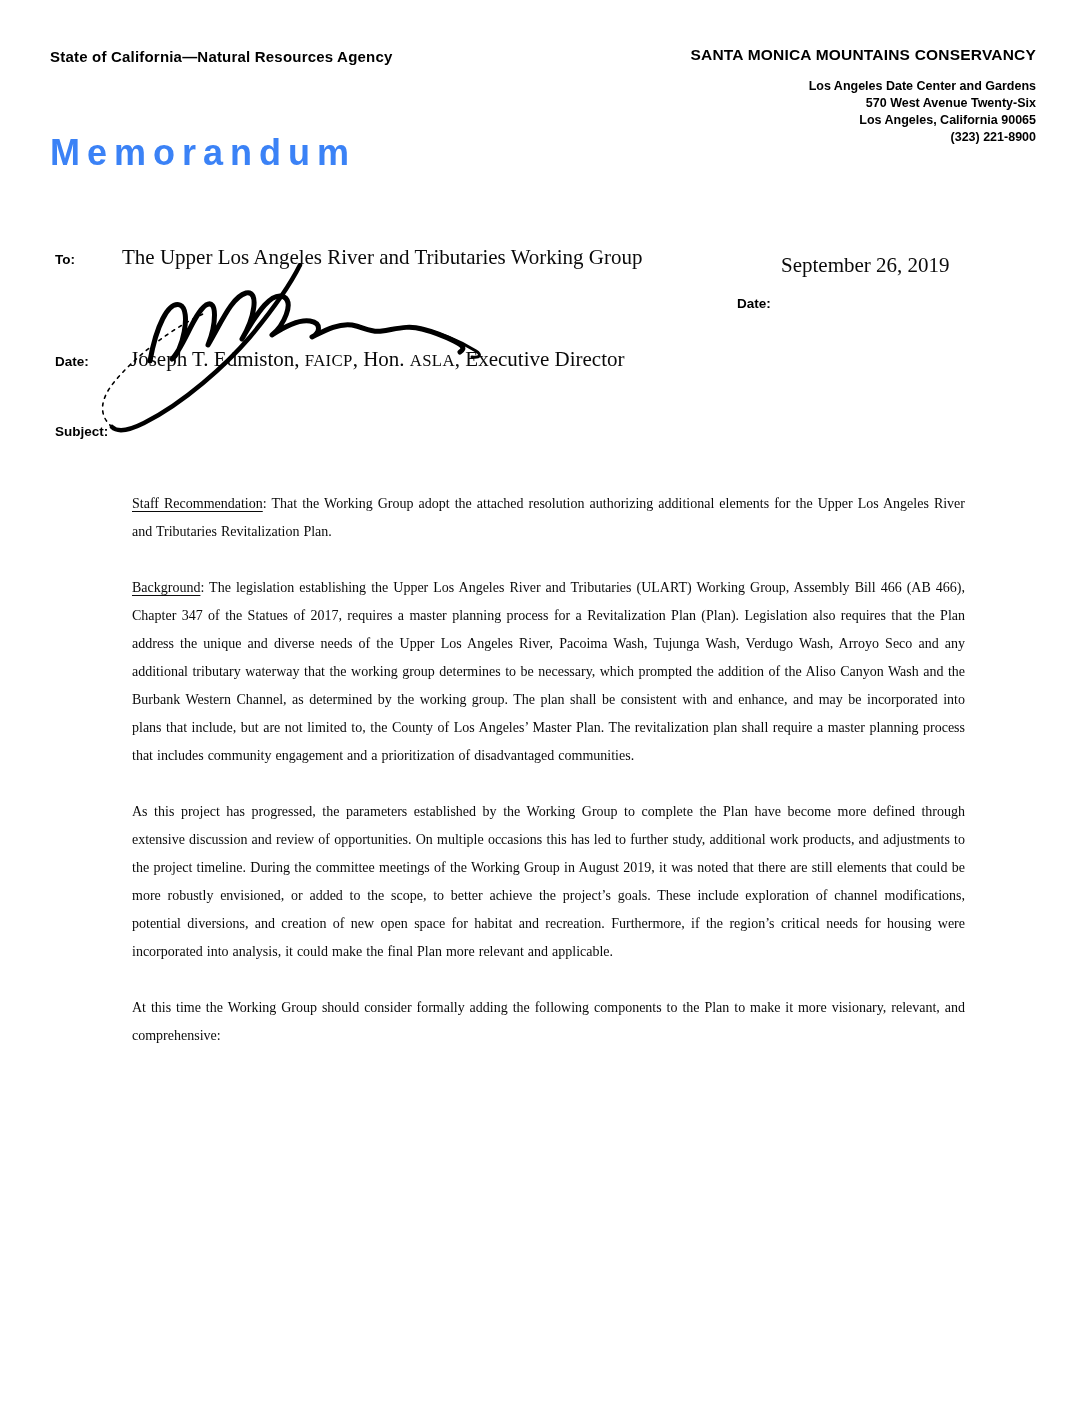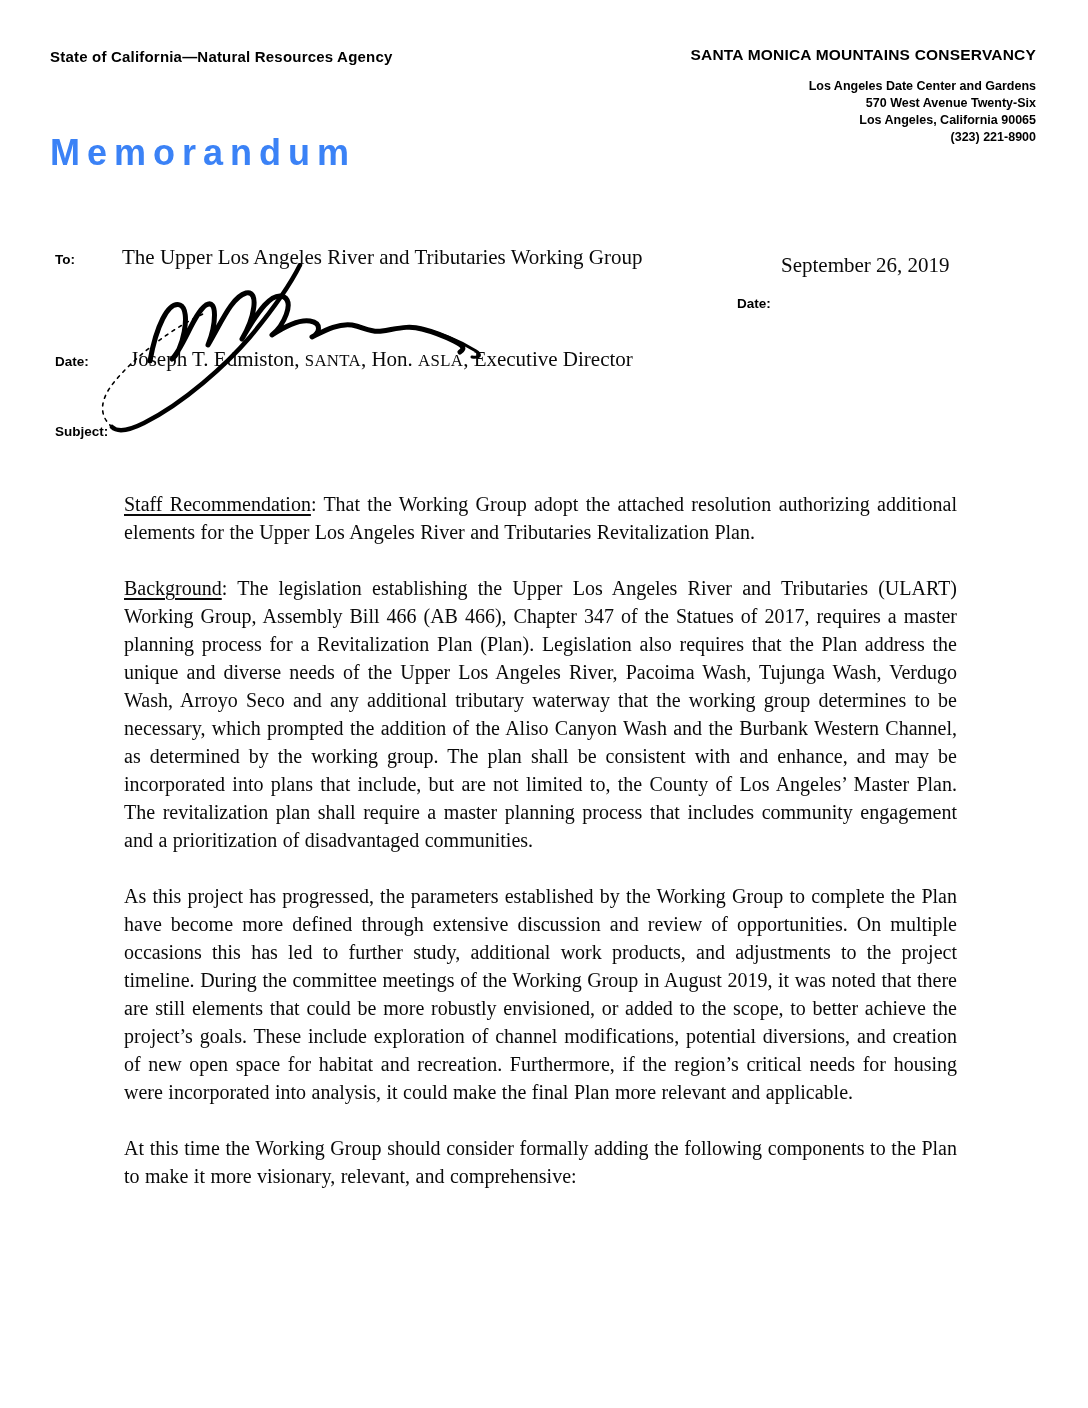--- a/index.html
+++ b/index.html
@@ -88,23 +88,23 @@
     left: 68px; top: 263px;
     width: 425px; height: 178px;
     pointer-events: none;
   }
   .signature svg { width: 100%; height: 100%; }
   .sig-stroke { fill: none; stroke: #000; stroke-linecap: round; stroke-linejoin: round; }
 
   
   .memo-body {
     position: absolute;
-    left: 124px; top: 490px;
+    left: 132px; top: 490px;
     width: 833px;
-    font-size: 20px;
+    font-size: 14px;
     line-height: 28px;
     color: #0a0a0a;
   }
   .memo-body p {
     text-align: justify;
     margin-bottom: 28px;
     word-spacing: 0.5px;
   }
   .para-heading { text-decoration: underline; text-underline-offset: 3px; }
 </style>
@@ -126,21 +126,21 @@
   <div class="memo-title">Memorandum</div>
 
   <div class="meta-label to-label">To:</div>
   <div class="meta-value to-value">The Upper Los Angeles River and Tributaries Working Group</div>
 
   <div class="meta-label date-label">Date:</div>
   <div class="meta-value date-value">September 26, 2019</div>
 
   <div class="meta-label from-label">Date:</div>
   <div class="meta-value from-value">
-    <span>Joseph T. Edmiston, </span><span class="small-caps">SANTA</span><span>, Hon. </span><span class="small-caps">ASLA</span><span>, Executive Director</span>
+    <span>Joseph T. Edmiston, </span><span class="small-caps">FAICP</span><span>, Hon. </span><span class="small-caps">ASLA</span><span>, Executive Director</span>
   </div>
 
   <div class="signature">
     <svg viewBox="0 0 425 178" xmlns="http://www.w3.org/2000/svg">
 
       <path class="sig-stroke" stroke-width="4.5" d="M 232,2 C 220,26 202,50 182,74 C 158,102 116,140 76,160 C 62,167 50,170 44,164"></path>
       <path class="sig-stroke" stroke-width="1.6" stroke-dasharray="3,5" d="M 44,164 C 30,152 32,136 47,118 C 67,94 102,66 137,50"></path>
 
       <path class="sig-stroke" stroke-width="5" d="M 82,98
            C 88,64 100,38 112,42

